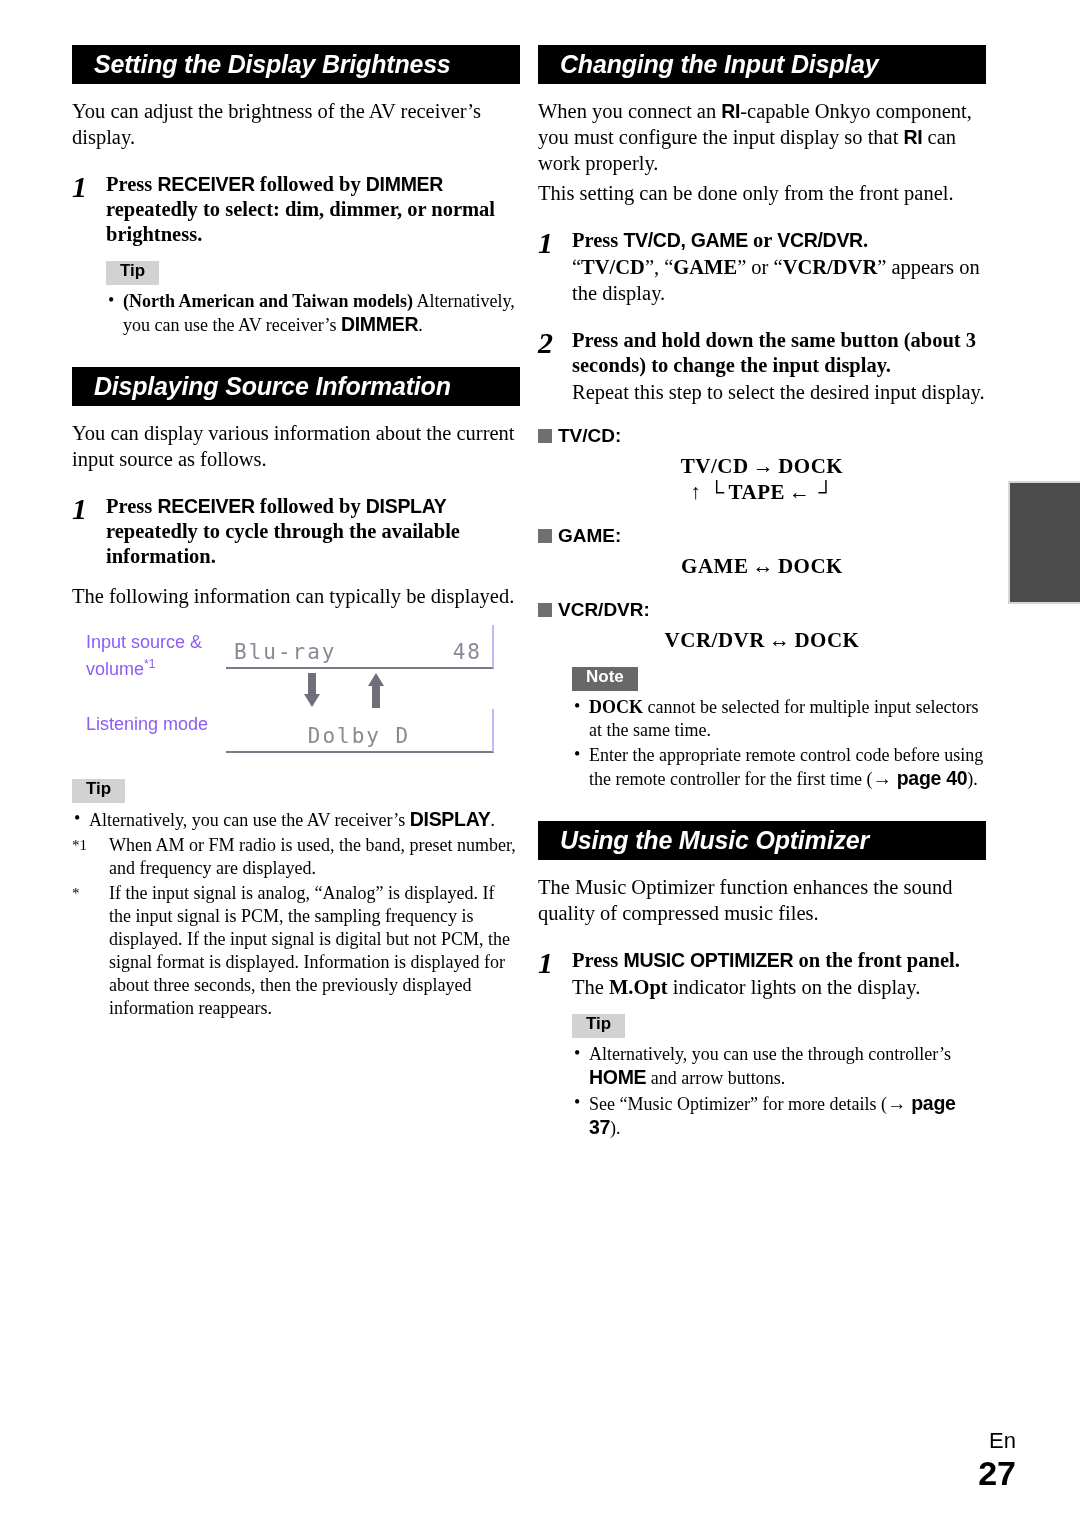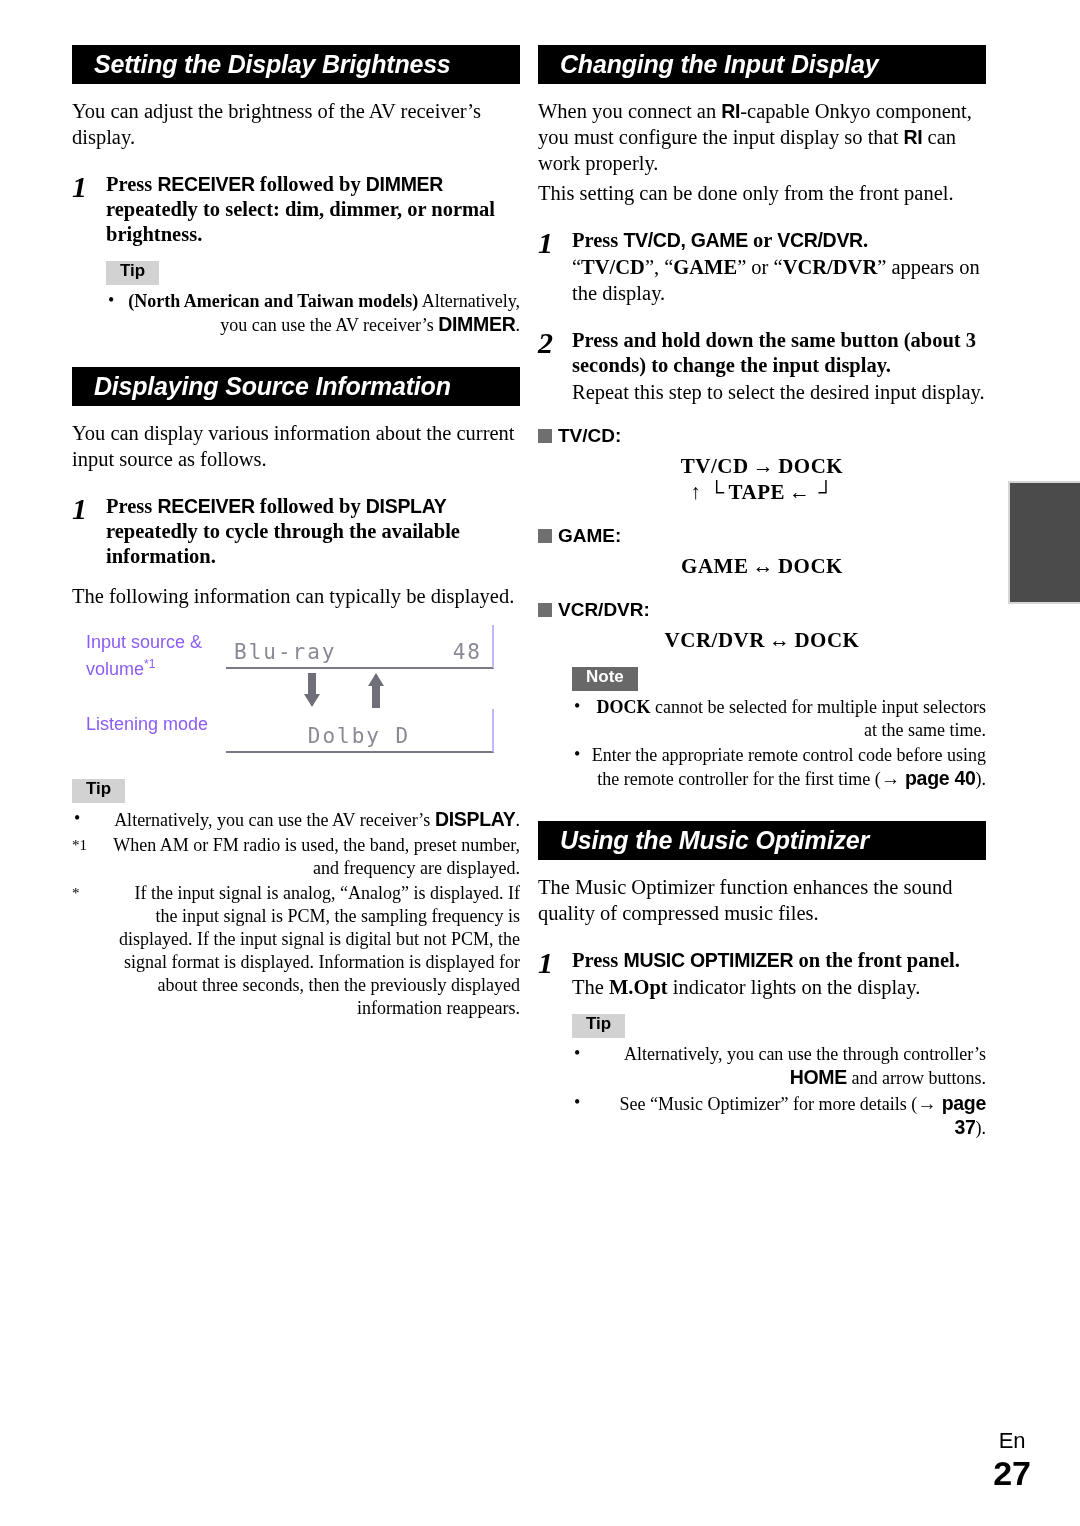--- a/index.html
+++ b/index.html
@@ -114,21 +114,20 @@
     line-height: 20px;
     padding: 0 14px 4px 14px;
   }
   .badge.tip  { background: #d2d2d2; color: #000000; }
   .badge.note { background: #686868; color: #ffffff; }
 
   ul.bullets {
     list-style: none;
     margin: 5px 0 0 0;
     padding: 0;
-    text-align: right;
   }
   ul.bullets li {
     position: relative;
     padding-left: 17px;
     font-size: 18px;
     line-height: 23px;
     margin-top: 2px;
   }
   ul.bullets li::before {
     content: "\2022";
@@ -236,23 +235,23 @@
     font-size: 21px;
     line-height: 26px;
     letter-spacing: 0.5px;
   }
   .cyc .row2 { display: block; }
   .cyc .ar { font-weight: normal; padding: 0 4px; }
 
   
   .footer {
     position: absolute;
-    right: 49px;
+    right: 64px;
     bottom: 34px;
-    text-align: center;
+    text-align: right;
     font-family: "Liberation Sans", sans-serif;
   }
   .footer .en {
     font-size: 22px;
     line-height: 26px;
     font-weight: normal;
   }
   .footer .pg {
     font-size: 34px;
     line-height: 38px;

